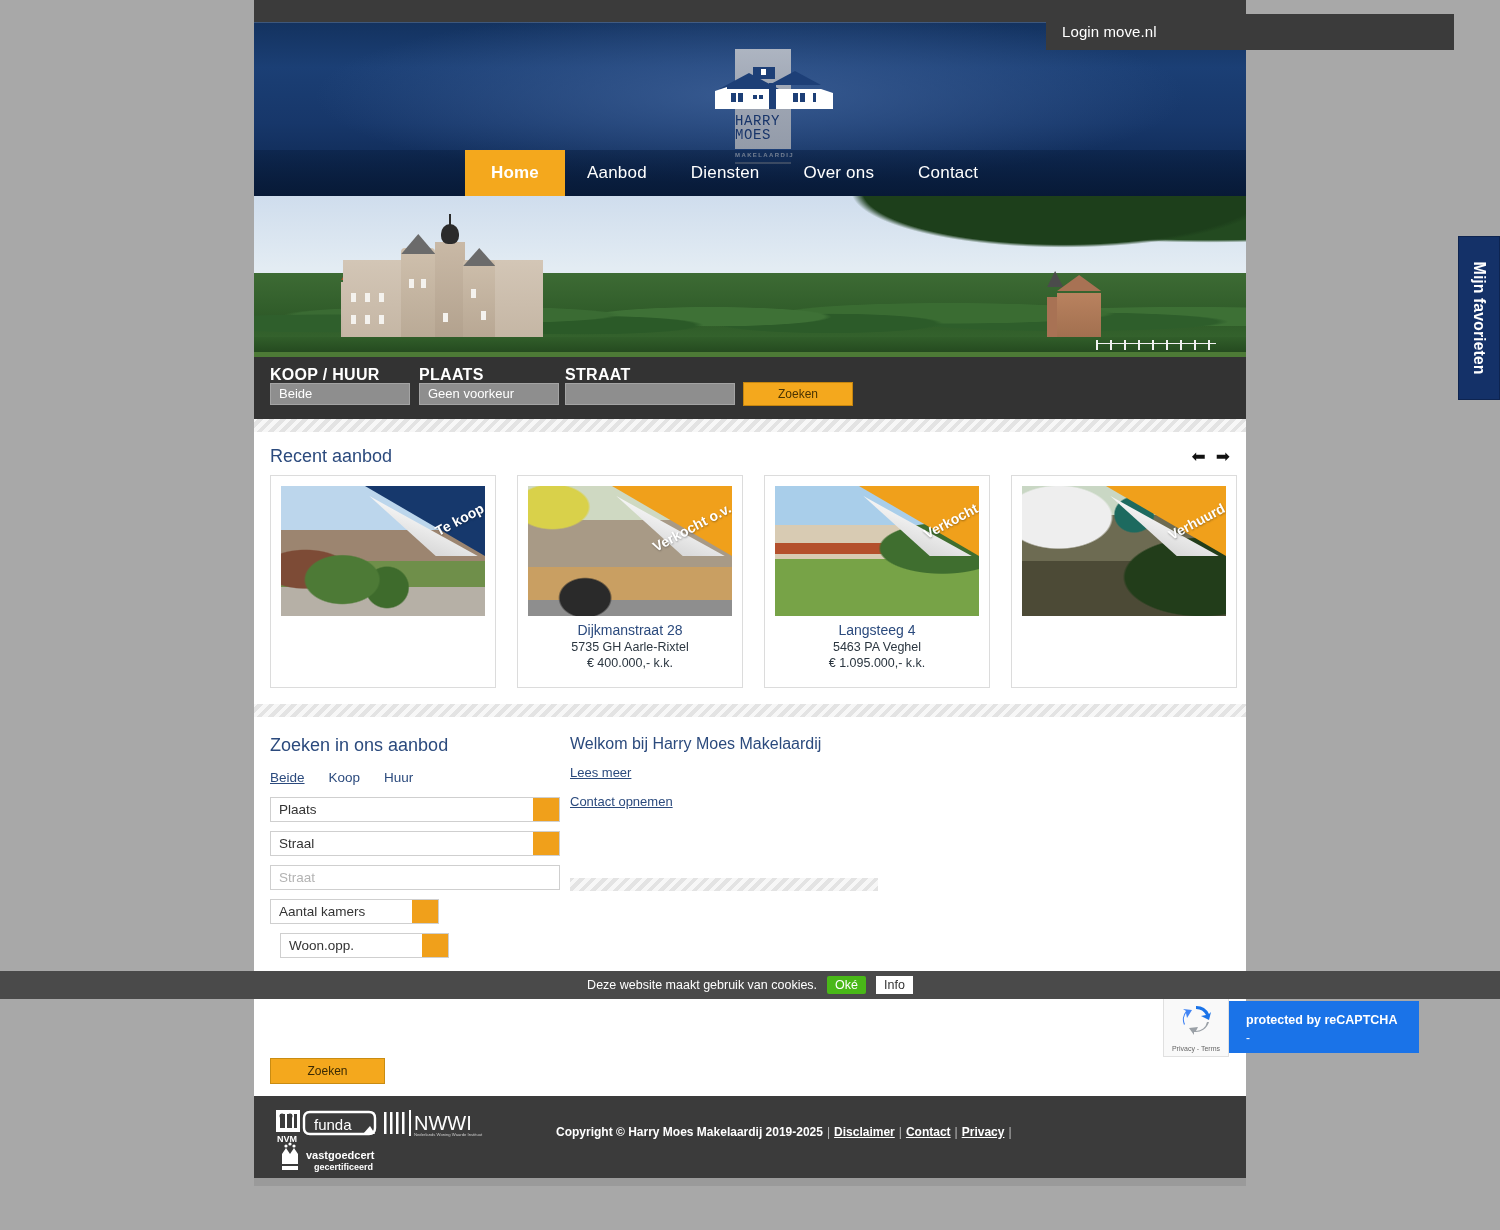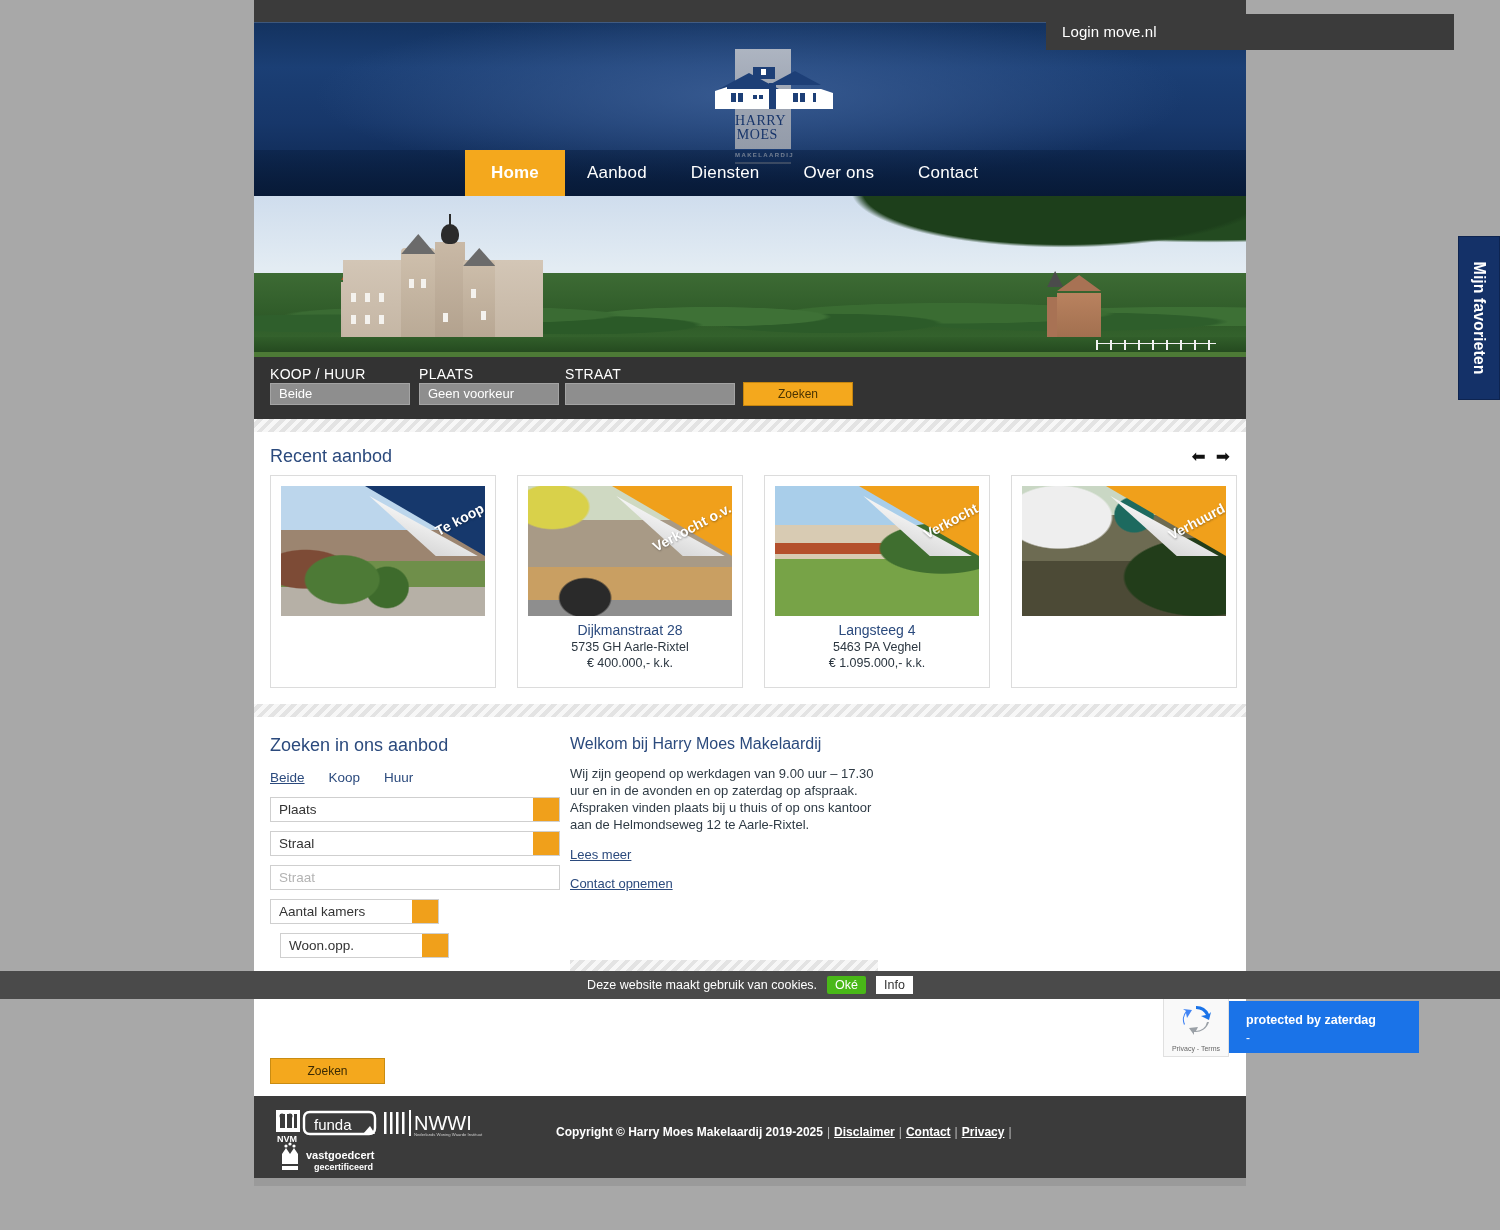--- a/index.html
+++ b/index.html
@@ -47,22 +47,22 @@
   .logo .plate {
     position:absolute; left:26px; top:0; width:56px; height:115px;
     background:linear-gradient(180deg,#b9bec7 0%, #a9aeb8 35%, #9aa0ab 100%);
     opacity:.92;
   }
   .logo .housewrap{
     position:absolute; left:0; top:14px; width:128px; height:48px;
   }
   .logo .txt {
     position:absolute; left:26px; top:65px; width:43px;
-    text-align:right;
-    color:#18356a; font-family:Liberation Serif, serif;
+    text-align:left;
+    color:#18356a; font-family:Liberation Mono, monospace;
     font-size:14px; line-height:14px; letter-spacing:.6px;
   }
   .logo .mak {
     position:absolute; left:26px; top:100px; width:56px; height:13px;
     background:#1d3f77; color:#fff; font-size:6px; letter-spacing:1.4px;
     text-align:center; line-height:13px; font-weight:bold;
   }
 
   .nav {
     position:absolute; left:0; bottom:0; width:100%; height:46px;
@@ -145,21 +145,21 @@
     background:#4b4b4b; clip-path:polygon(50% 0,100% 100%,0 100%);}
   .fence{position:absolute; right:30px; bottom:7px; width:120px; height:10px;
     background:repeating-linear-gradient(90deg,#f2f2f2 0 2px, transparent 2px 14px),
                linear-gradient(180deg,transparent 30%, #f2f2f2 30% 42%, transparent 42%);}
 
   
   .qsearch {
     position:relative; background:#333333; height:62px; padding:10px 16px 0 16px;
   }
   .qsearch .lbl {
-    position:absolute; color:#fff; font-size:14px; font-weight:normal; letter-spacing:.3px;
+    position:absolute; color:#fff; font-size:16px; font-weight:bold; letter-spacing:.3px;
     top:9px;
   }
   .qsearch .fld {
     position:absolute; top:26px; height:22px;
     background:#8e8e8e; border:1px solid #a4a4a4;
     color:#fff; font-size:13px; line-height:20px; padding:0 8px;
   }
   .qsearch .zbtn {
     position:absolute; top:25px; left:489px; width:110px; height:24px;
     background:#f4a81d; border:1px solid #c5850f; color:#4a3402;
@@ -506,21 +506,20 @@
       </div>
 
       <div style="height:91px"></div>
       <div class="btn-orange">Zoeken</div>
       <div style="height:16px"></div>
       <div class="stripes"></div>
     </div>
 
     <div class="col2">
       <div class="welcome-h">Welkom bij Harry Moes Makelaardij</div>
-      <p class="welcome-p">Wij zijn geopend op werkdagen van 9.00 uur – 17.30 uur en in de avonden en op zaterdag op afspraak. Afspraken vinden plaats bij u thuis of op ons kantoor aan de Helmondseweg 12 te Aarle-Rixtel.</p>
       <a href="#" class="lnk">Lees meer</a>
       <a href="#" class="lnk">Contact opnemen</a>
       <div style="height:55px"></div>
       <div class="stripes"></div>
     </div>
 
   </div>
 
   <div class="footer">
     <div class="logos">
@@ -584,19 +583,19 @@
   <div class="badge">
     <svg viewBox="0 0 44 30" width="44" height="30">
       <path d="M22,4 a11,11 0 0 1 10,6 l-5,1 l8,4 l2,-8 l-2,2 a14,14 0 0 0 -13,-8 z" fill="#1a73e8"></path>
       <path d="M33,17 a11,11 0 0 1 -11,9 l2,-4 l-9,1 l5,7 l0,-3 a14,14 0 0 0 15,-10 z" fill="#9aa0a6"></path>
       <path d="M11,19 a11,11 0 0 1 1,-11 l1,5 l5,-8 l-9,-1 l3,2 a14,14 0 0 0 -2,14 z" fill="#4285f4"></path>
     </svg>
   </div>
   <div class="pt">Privacy - Terms</div>
 </div>
 <div class="recap-note">
-  <span>protected by zaterdag</span>
+  <span>protected by reCAPTCHA</span>
   <span class="dash">-</span>
 </div>
 
 <div class="fav">
   <span>Mijn favorieten</span>
 </div>
 
 </body></html>

